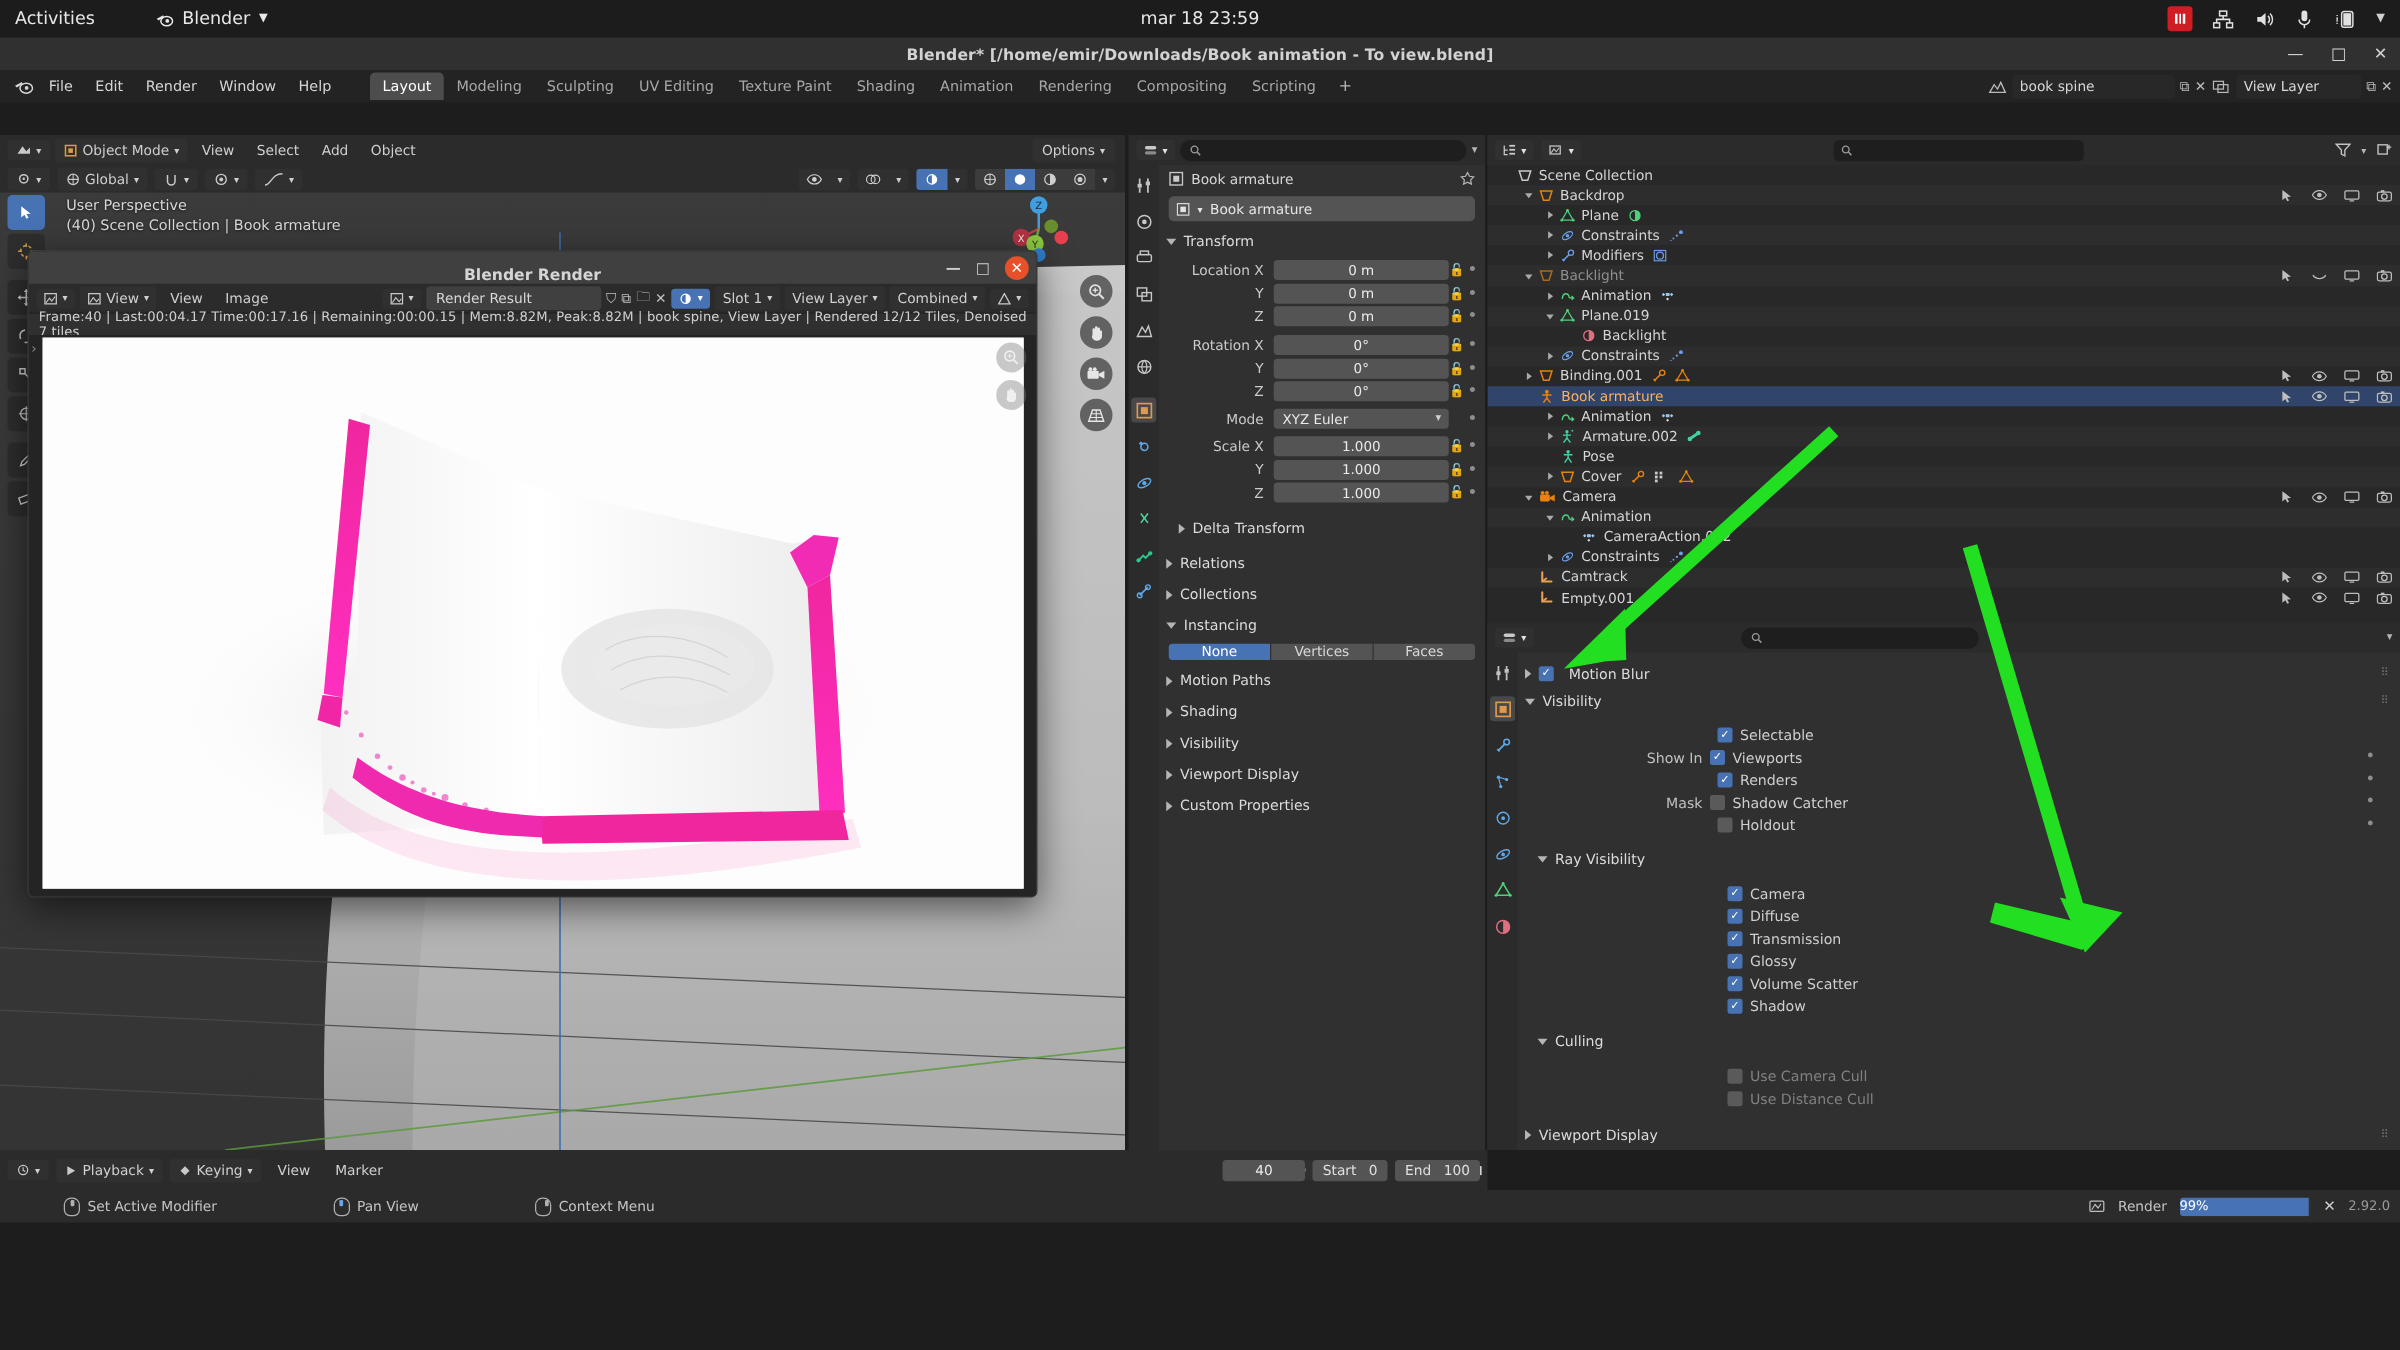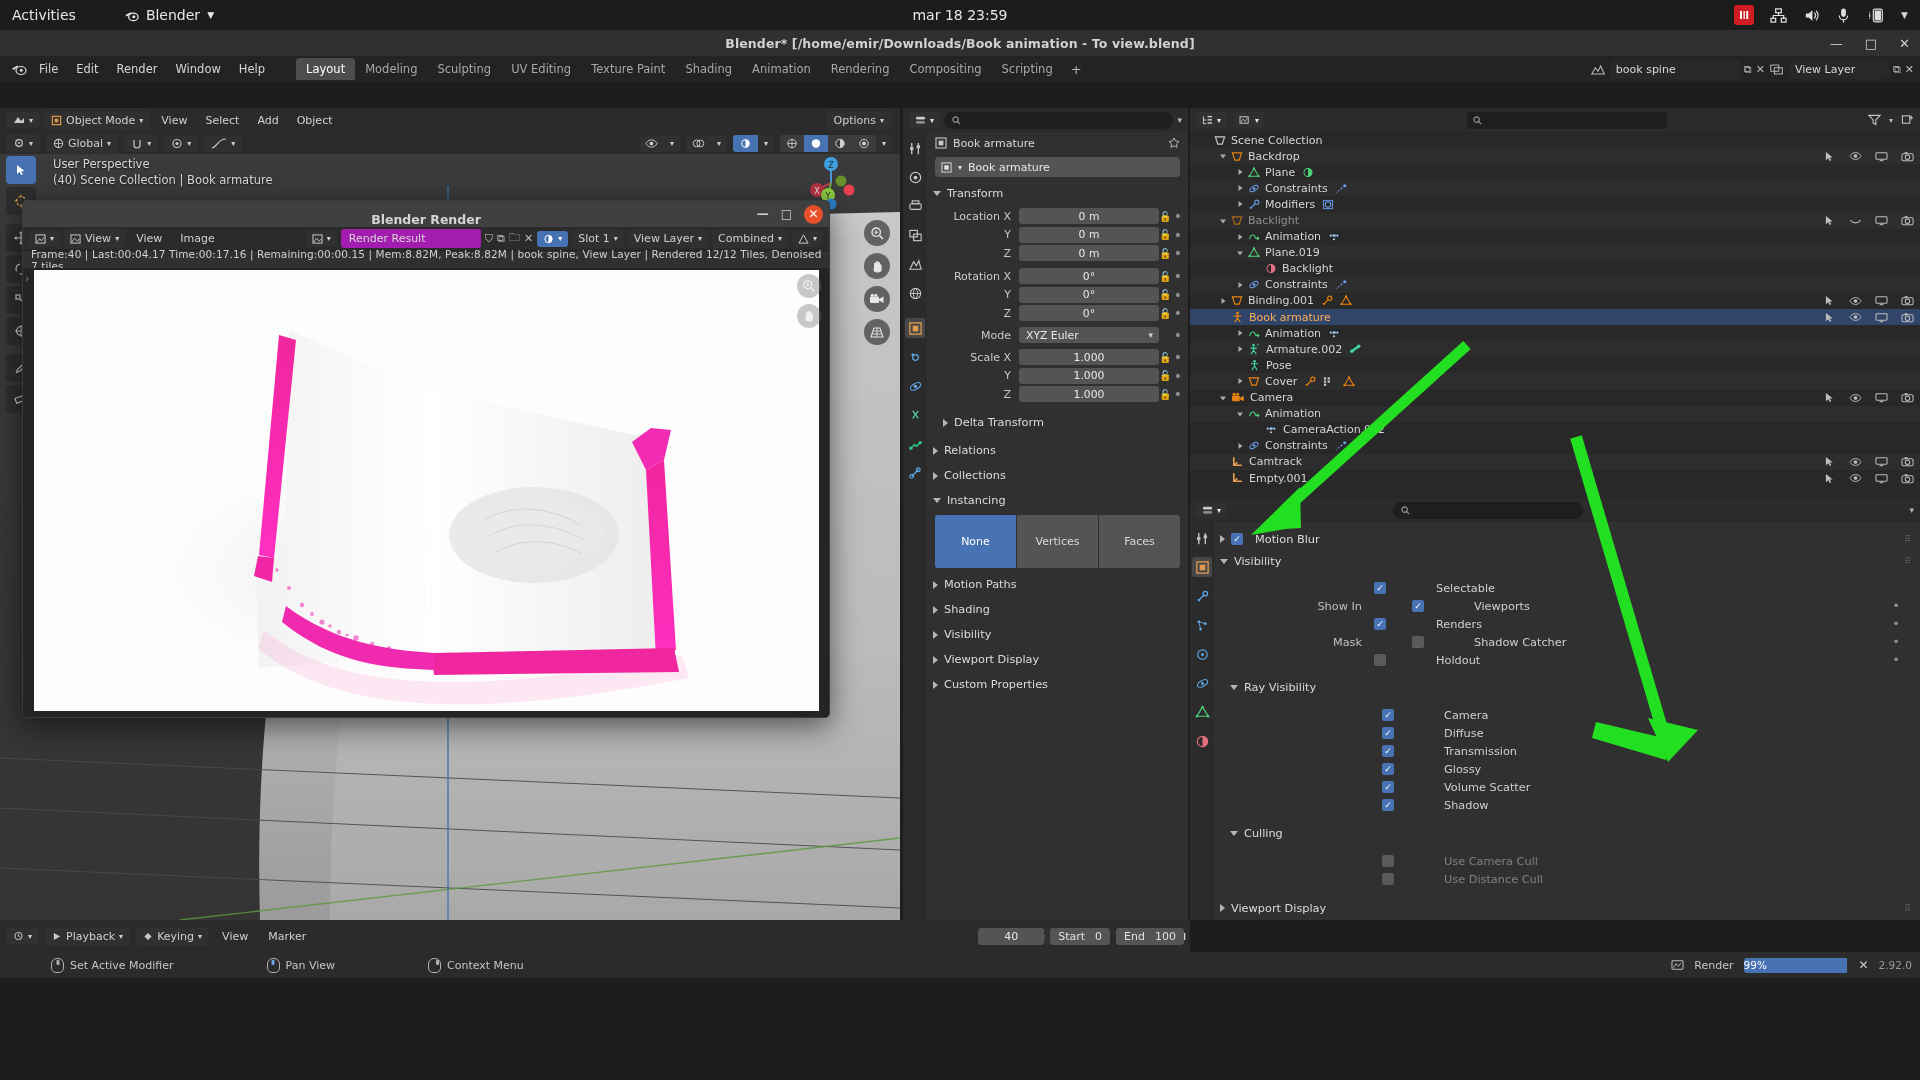--- a/index.html
+++ b/index.html
@@ -116,21 +116,21 @@
   .rw-ctl { position:absolute; right: 6px; top:0; height:26px; display:flex; align-items:center; gap: 12px; }
   .rw-close {
     width: 19px; height: 19px; border-radius: 50%; background:#e8502a;
     display:flex; align-items:center; justify-content:center; color:#fff; font-size:12px; line-height:1;
   }
   .rw-header {
     height: 24px; background:#2b2b2b; display:flex; align-items:center; gap:4px;
     padding: 0 6px; font-size: 11px; color:#d0d0d0; border-bottom:1px solid #222;
   }
   .rw-chip { background:#303030; border-radius:3px; padding:3px 6px; display:flex; align-items:center; gap:4px; font-size:11px;}
-  .rw-field { background:#a21caf; border-radius:3px; padding:3px 8px; font-size:11px; color:#d8d8d8; }
+  .rw-field { background:#404040; border-radius:3px; padding:3px 8px; font-size:11px; color:#d8d8d8; }
   .rw-info {
     height: 17px; background:#303030; display:flex; align-items:center; padding-left:8px;
     font-size: 10.5px; color:#d0d0d0; letter-spacing:.1px;
   }
   .rw-canvas { position:relative; width: 100%; height: 451px; background:#242424; overflow:hidden; }
   .rw-image { position:absolute; left: 11px; top: 2px; width: 785px; height: 441px; background:#fdfdfd; overflow:hidden;}
   .rw-nav { position:absolute; right: 8px; top: 6px; display:flex; flex-direction:column; gap:6px; }
   .rw-navbtn { width:24px; height:24px; border-radius:50%; background:rgba(120,120,120,.4); display:flex;align-items:center;justify-content:center;}
 
   
@@ -165,21 +165,21 @@
   .prop-input {
     flex:1; background:#545454; border-radius:3px; height:16px;
     display:flex; align-items:center; justify-content:center; font-size:10.8px; color:#eaeaea;
     position:relative;
   }
   .prop-drop { justify-content:flex-start; padding-left:7px; }
   .caret { position:absolute; right:6px; font-size:9px; color:#cfcfcf;}
   .lock { width:13px; display:flex; justify-content:center; font-size:10px; color:#9a9a9a;}
   .dot { width:12px; text-align:center; color:#8d8d8d; font-size:14px; line-height:8px;}
   .seg3 { display:flex; gap:1px; margin: 4px 8px; }
-  .seg3 > div { flex:1; text-align:center; padding:20px 0; font-size:11px; background:#545454; color:#d9d9d9;}
+  .seg3 > div { flex:1; text-align:center; padding:0 0; font-size:11px; background:#545454; color:#d9d9d9;}
   .seg3 > div:first-child { border-radius:3px 0 0 3px; }
   .seg3 > div:last-child { border-radius:0 3px 3px 0; }
   .seg3 > div.on { background:#4772b3; color:#fff; }
 
   
   .outliner {
     position:absolute; left:1190px; top:78px; width:730px; height:390px; background:#282828;
   }
   .out-header { height:24px; background:#2b2b2b; display:flex; align-items:center; gap:6px; padding:0 6px; }
   .out-search { width: 200px; background:#1e1e1e; border-radius:4px; height:17px; display:flex; align-items:center; padding:0 6px; gap:5px;}
@@ -198,21 +198,21 @@
   .objprops {
     position:absolute; left:1190px; top:468px; width:730px; height:422px; background:#303030;
   }
   .op-header { height:24px; background:#2b2b2b; display:flex; align-items:center; gap:6px; padding:0 6px;}
   .op-search { width:190px; margin:0 auto; background:#1e1e1e; border-radius:9px; height:17px; display:flex; align-items:center; padding:0 8px; gap:5px;}
   .op-tabs { position:absolute; left:0; top:24px; width:24px; bottom:0; background:#2b2b2b;
       display:flex; flex-direction:column; align-items:center; padding-top:6px; gap:9px;}
   .op-body { position:absolute; left:24px; top:24px; right:0; bottom:0; }
   .op-panelhead { height:20px; display:flex; align-items:center; gap:6px; padding-left:6px; font-size:11.3px; color:#dcdcdc; position:relative;}
   .grip { position:absolute; right:8px; color:#6e6e6e; font-size:9px; letter-spacing:1px;}
-  .cbrow { display:flex; align-items:center; height:18px; font-size:11.3px; color:#cfcfcf; position:relative;gap:44px;}
+  .cbrow { display:flex; align-items:center; height:18px; font-size:11.3px; color:#cfcfcf; position:relative;}
   .cb { width:12px; height:12px; border-radius:2px; background:#5a5a5a; display:flex; align-items:center; justify-content:center; margin-right:6px;}
   .cb.on { background:#4772b3; }
   .cb.on::after { content:"✓"; color:#fff; font-size:9px; line-height:1; }
   .cbrow .animdot { position:absolute; right:20px; color:#8d8d8d; font-size:13px; line-height:6px;}
   .dimtxt { color:#818181; }
 
   
   .timeline {
     position:absolute; left:0; top:890px; width:1190px; height:32px; background:#2b2b2b;
     display:flex; align-items:center; gap:6px; padding-left:6px;

